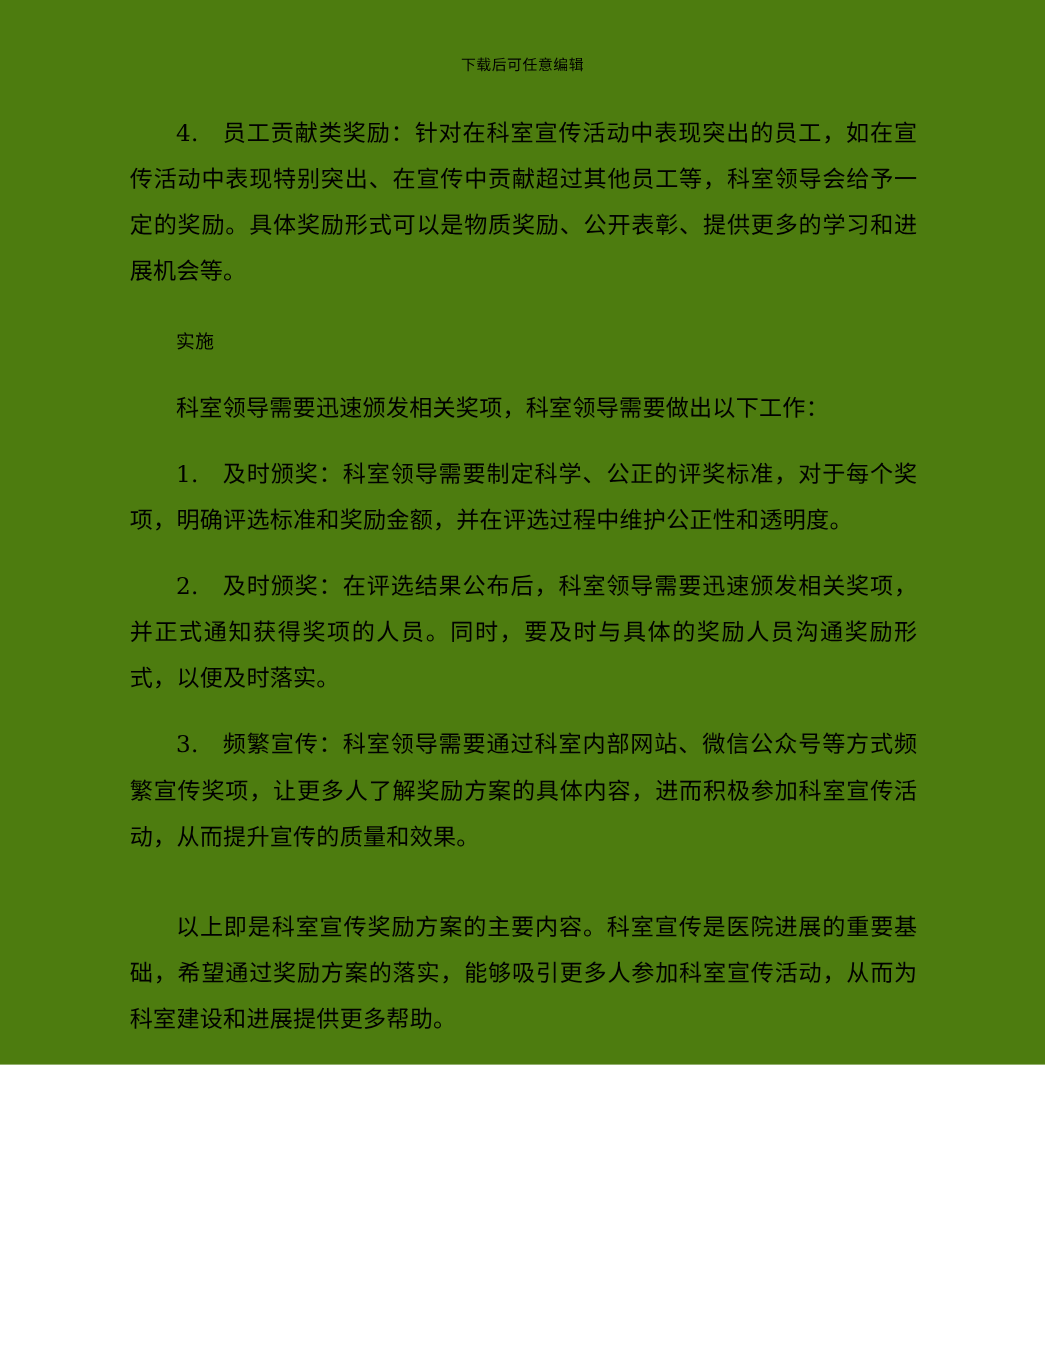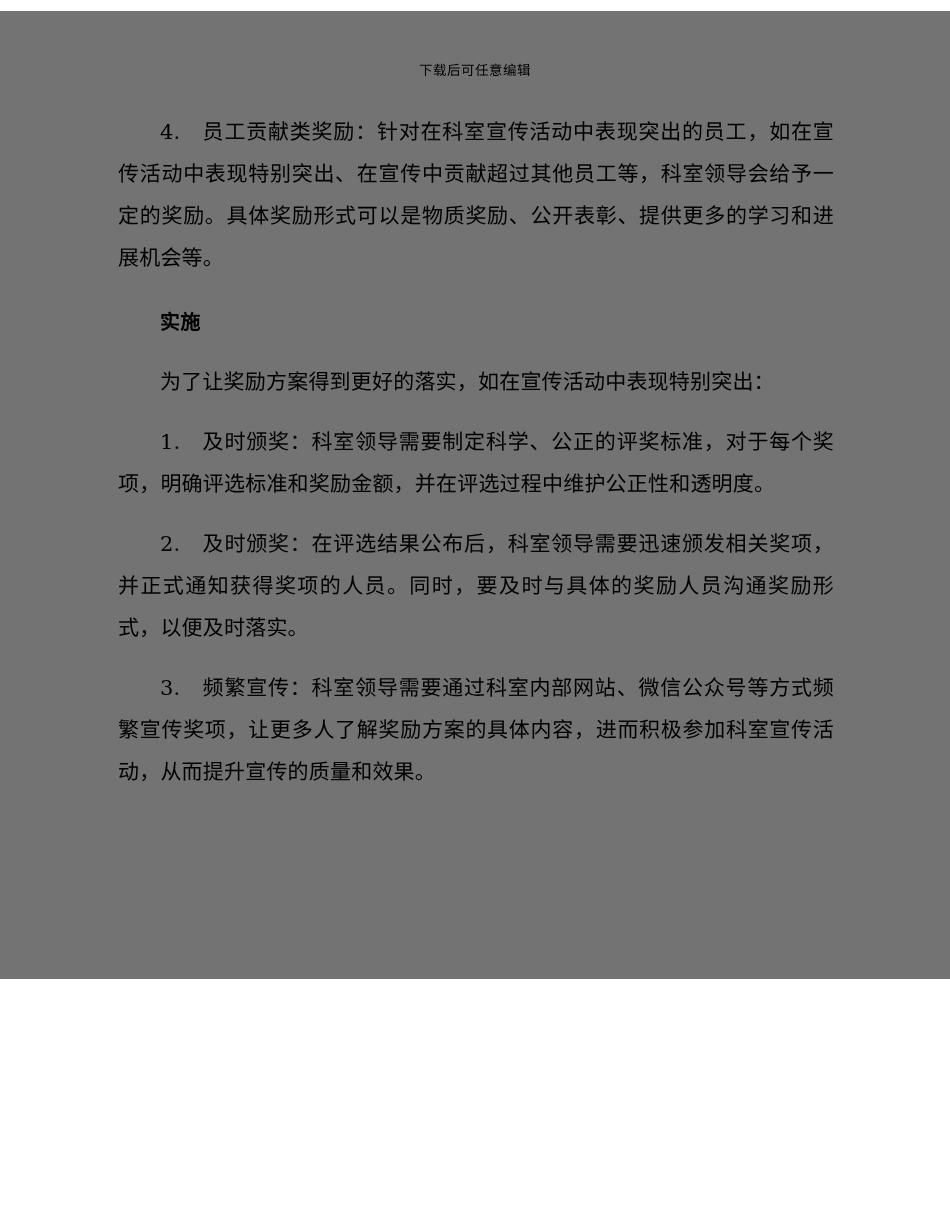--- a/index.html
+++ b/index.html
@@ -4,22 +4,22 @@
 <style>
   html, body {
     margin: 0;
     padding: 0;
     background: #ffffff;
   }
   .page {
     position: relative;
     width: 950px;
     height: 968px;
-    background: #737373;
-    margin: 11px auto;
+    background: #4d7c0f;
+    margin: 0 auto;
     overflow: hidden;
     font-family: "DejaVu Serif", "Liberation Serif", serif;
     color: #000000;
   }
   .header {
     position: absolute;
     top: 48px;
     left: 0;
     width: 950px;
     text-align: center;
@@ -50,22 +50,22 @@
   }
   .num {
     display: inline-block;
     width: 42px;
     text-indent: 0;
     margin-left: 42px;
   }
   h2.heading {
     margin: 0;
     font-family: "DejaVu Sans", "Liberation Sans", sans-serif;
-    font-size: 20px;
-    font-weight: bold;
+    font-size: 17px;
+    font-weight: normal;
     line-height: 42px;
     text-indent: 42px;
     letter-spacing: 0.5px;
   }
   .gap-sm { height: 18px; }
   .gap-md { height: 22px; }
 </style>
 </head>
 <body>
 
@@ -76,35 +76,36 @@
   <div class="content">
 
     <p class="para numbered"><span class="num">4.</span><span>员工贡献类奖励：针对在科室宣传活动中表现突出的员工，如在宣传活动中表现特别突出、在宣传中贡献超过其他员工等，科室领导会给予一定的奖励。具体奖励形式可以是物质奖励、公开表彰、提供更多的学习和进展机会等。</span></p>
 
     <div class="gap-md"></div>
 
     <h2 class="heading">实施</h2>
 
     <div class="gap-sm"></div>
 
-    <p class="para indent">为了让奖励方案得到更好的落实，如在宣传活动中表现特别突出：</p>
+    <p class="para indent">科室领导需要迅速颁发相关奖项，科室领导需要做出以下工作：</p>
 
     <div class="gap-sm"></div>
 
     <p class="para numbered"><span class="num">1.</span><span>及时颁奖：科室领导需要制定科学、公正的评奖标准，对于每个奖项，明确评选标准和奖励金额，并在评选过程中维护公正性和透明度。</span></p>
 
     <div class="gap-sm"></div>
 
     <p class="para numbered"><span class="num">2.</span><span>及时颁奖：在评选结果公布后，科室领导需要迅速颁发相关奖项，并正式通知获得奖项的人员。同时，要及时与具体的奖励人员沟通奖励形式，以便及时落实。</span></p>
 
     <div class="gap-sm"></div>
 
     <p class="para numbered"><span class="num">3.</span><span>频繁宣传：科室领导需要通过科室内部网站、微信公众号等方式频繁宣传奖项，让更多人了解奖励方案的具体内容，进而积极参加科室宣传活动，从而提升宣传的质量和效果。</span></p>
 
     <div class="gap-md"></div>
 
 
     <div class="gap-sm"></div>
 
+    <p class="para indent">以上即是科室宣传奖励方案的主要内容。科室宣传是医院进展的重要基础，希望通过奖励方案的落实，能够吸引更多人参加科室宣传活动，从而为科室建设和进展提供更多帮助。</p>
 
   </div>
 
 </div>
 
 </body></html>

